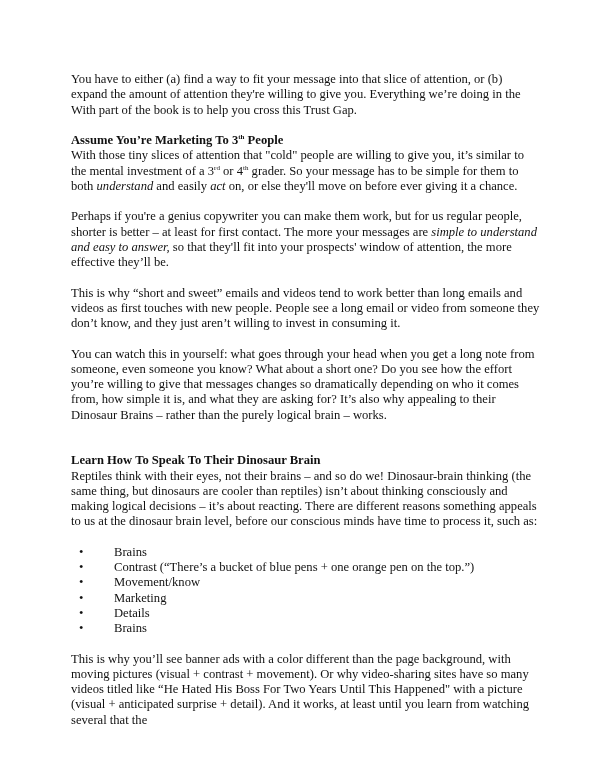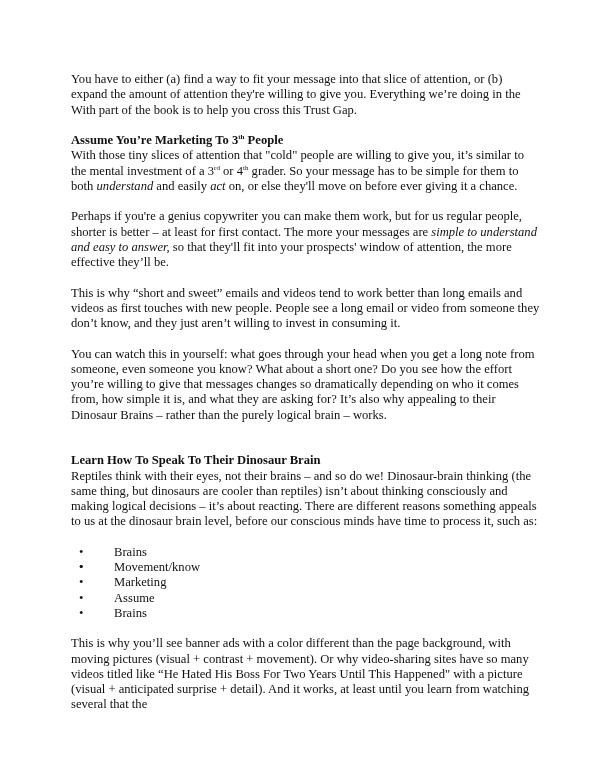--- a/index.html
+++ b/index.html
@@ -28,20 +28,20 @@
   <p><span>With those tiny slices of attention that "cold" people are willing to give you, it’s similar to the mental investment of a 3</span><sup>rd</sup><span> or 4</span><sup>th</sup><span> grader.  So your message has to be simple for them to both </span><em>understand</em><span> and easily </span><em>act</em><span> on, or else they'll move on before ever giving it a chance.</span></p>
   <p><span>Perhaps if you're a genius copywriter you can make them work, but for us regular people, shorter is better – at least for first contact. The more your messages are </span><em>simple to understand and easy to answer,</em><span> so that they'll fit into your prospects' window of attention, the more effective they’ll be.</span></p>
   <p>This is why “short and sweet” emails and videos tend to work better than long emails and videos as first touches with new people. People see a long email or video from someone they don’t know, and they just aren’t willing to invest in consuming it.</p>
   <p>You can watch this in yourself: what goes through your head when you get a long note from someone, even someone you know?  What about a short one?   Do you see how the effort you’re willing to give that messages changes so dramatically depending on who it comes from, how simple it is, and what they are asking for? It’s also why appealing to their Dinosaur Brains – rather than the purely logical brain – works.</p>
   <div class="spacer"></div>
 
   <h3>Learn How To Speak To Their Dinosaur Brain</h3>
   <p>Reptiles think with their eyes, not their brains – and so do we! Dinosaur-brain thinking (the same thing, but dinosaurs are cooler than reptiles) isn’t about thinking consciously and making logical decisions – it’s about reacting.  There are different reasons something appeals to us at the dinosaur brain level, before our conscious minds have time to process it, such as:</p>
   <ul>
     <li><span class="bullet">•</span><span>Brains</span></li>
-    <li><span class="bullet">•</span></li>
+    <li><span class="bullet">•</span><span>Contrast (“There’s a bucket of blue pens + one orange pen on the top.”)</span></li>
     <li><span class="bullet">•</span><span>Movement/know</span></li>
     <li><span class="bullet">•</span><span>Marketing</span></li>
-    <li><span class="bullet">•</span><span>Assume</span></li>
+    <li><span class="bullet">•</span><span>Details</span></li>
     <li><span class="bullet">•</span><span>Brains</span></li>
   </ul>
   <p>This is why you’ll see banner ads with a color different than the page background, with moving pictures (visual + contrast + movement). Or why video-sharing sites have so many videos titled like “He Hated His Boss For Two Years Until This Happened" with a picture (visual + anticipated surprise + detail). And it works, at least until you learn from watching several that the</p>
 </div>
 
 </body></html>

